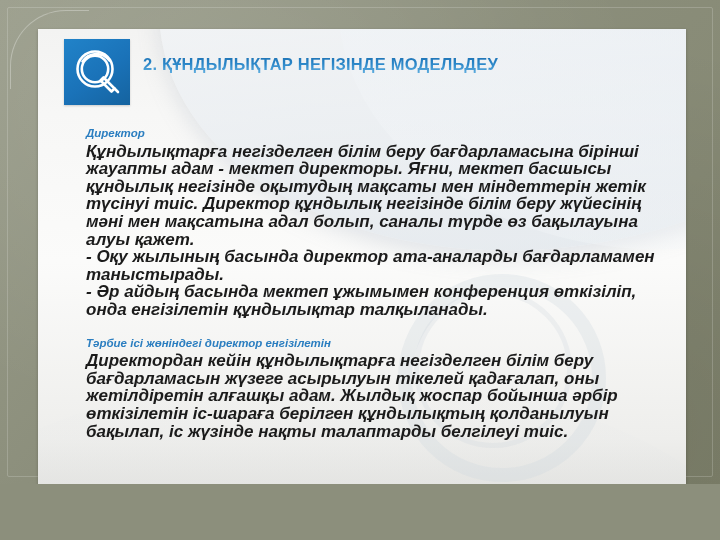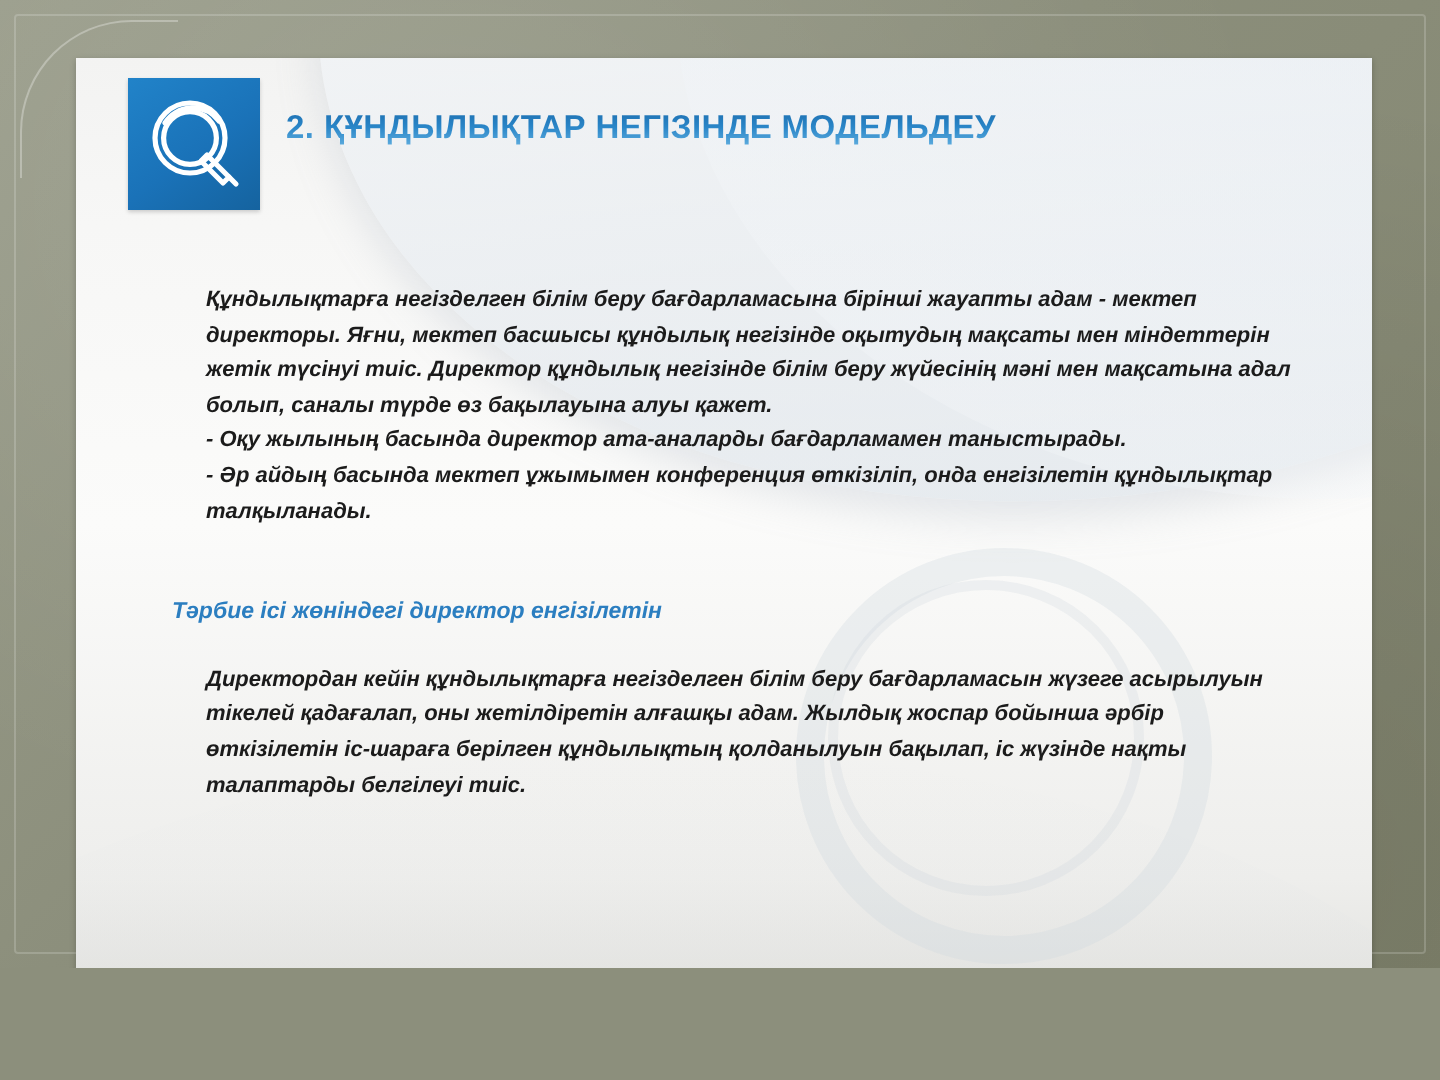--- a/index.html
+++ b/index.html
@@ -176,23 +176,23 @@
     font-weight: bold;
     font-size: 11.5px;
     line-height: 1.45;
     margin: 0 0 1px 0;
   }
 
   .para {
     color: #1b1b1b;
     font-style: italic;
     font-weight: bold;
-    font-size: 11px;
+    font-size: 17px;
     line-height: 17.6px;
-    margin: 17px;
+    margin: 0;
     white-space: pre-line;
   }
 
   .block-gap { height: 16px; }
 </style>
 </head>
 <body>
 
 <div id="slide">
 
@@ -223,20 +223,21 @@
           <path d="M50.5 49.5 L54 53" stroke="#ffffff" stroke-width="2.6" stroke-linecap="round"></path>
         </svg>
       </div>
 
       <div id="title">2. ҚҰНДЫЛЫҚТАР НЕГІЗІНДЕ МОДЕЛЬДЕУ</div>
     </div>
 
     <div id="body-area">
 
       <div>
+        <p class="section-heading">Директор</p>
         <p class="para">Құндылықтарға негізделген білім беру бағдарламасына  бірінші жауапты адам - мектеп директоры. Яғни, мектеп басшысы құндылық негізінде оқытудың мақсаты мен міндеттерін жетік түсінуі тиіс. Директор құндылық негізінде білім беру жүйесінің мәні мен мақсатына адал болып, саналы түрде өз бақылауына алуы қажет.
 - Оқу жылының басында директор ата-аналарды бағдарламамен таныстырады.
 - Әр айдың басында мектеп ұжымымен конференция өткізіліп, онда енгізілетін құндылықтар талқыланады.</p>
       </div>
 
       <div class="block-gap"></div>
 
       <div>
         <p class="section-heading">Тәрбие ісі жөніндегі директор енгізілетін</p>
         <p class="para">Директордан кейін құндылықтарға негізделген білім беру бағдарламасын жүзеге асырылуын тікелей  қадағалап, оны жетілдіретін алғашқы адам. Жылдық жоспар бойынша әрбір өткізілетін іс-шараға берілген құндылықтың қолданылуын бақылап,  іс жүзінде нақты талаптарды белгілеуі тиіс.</p>

